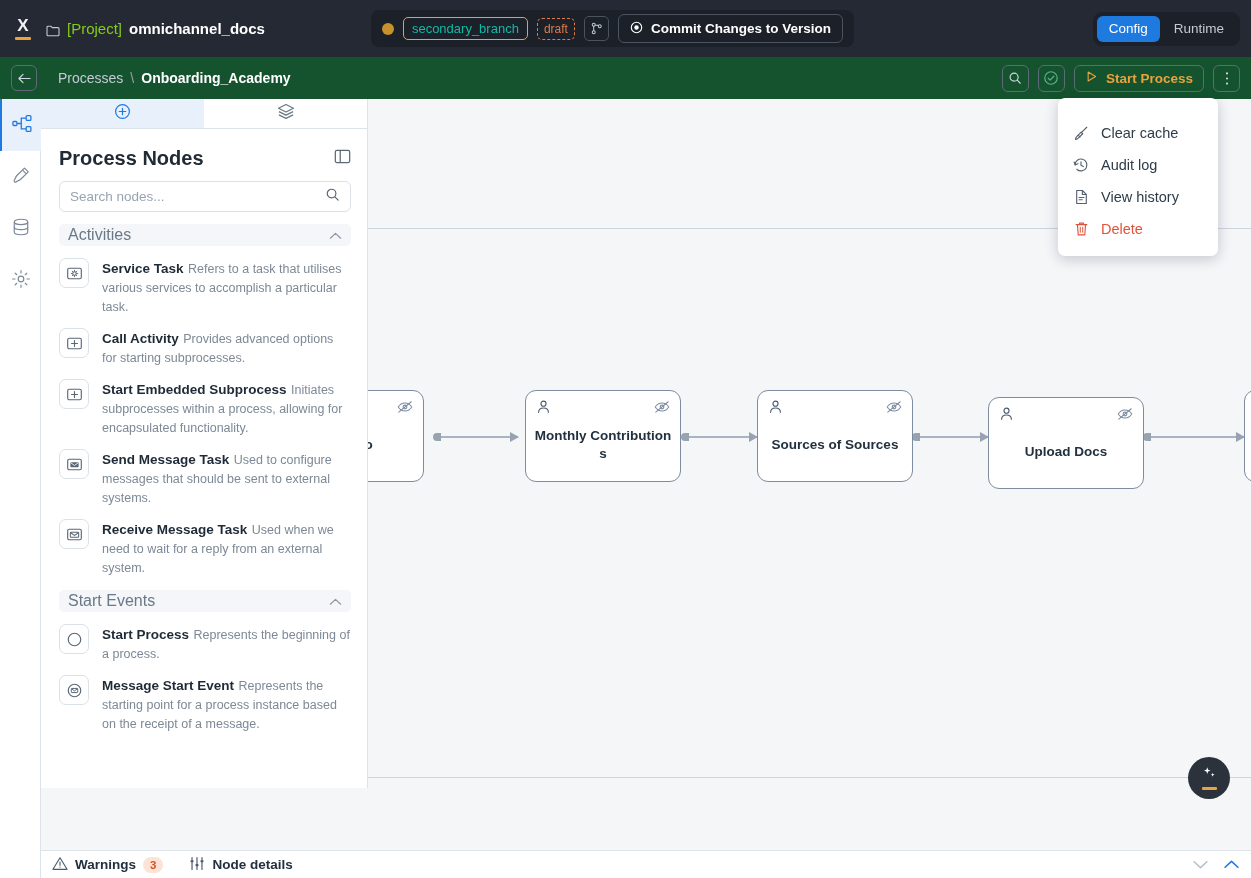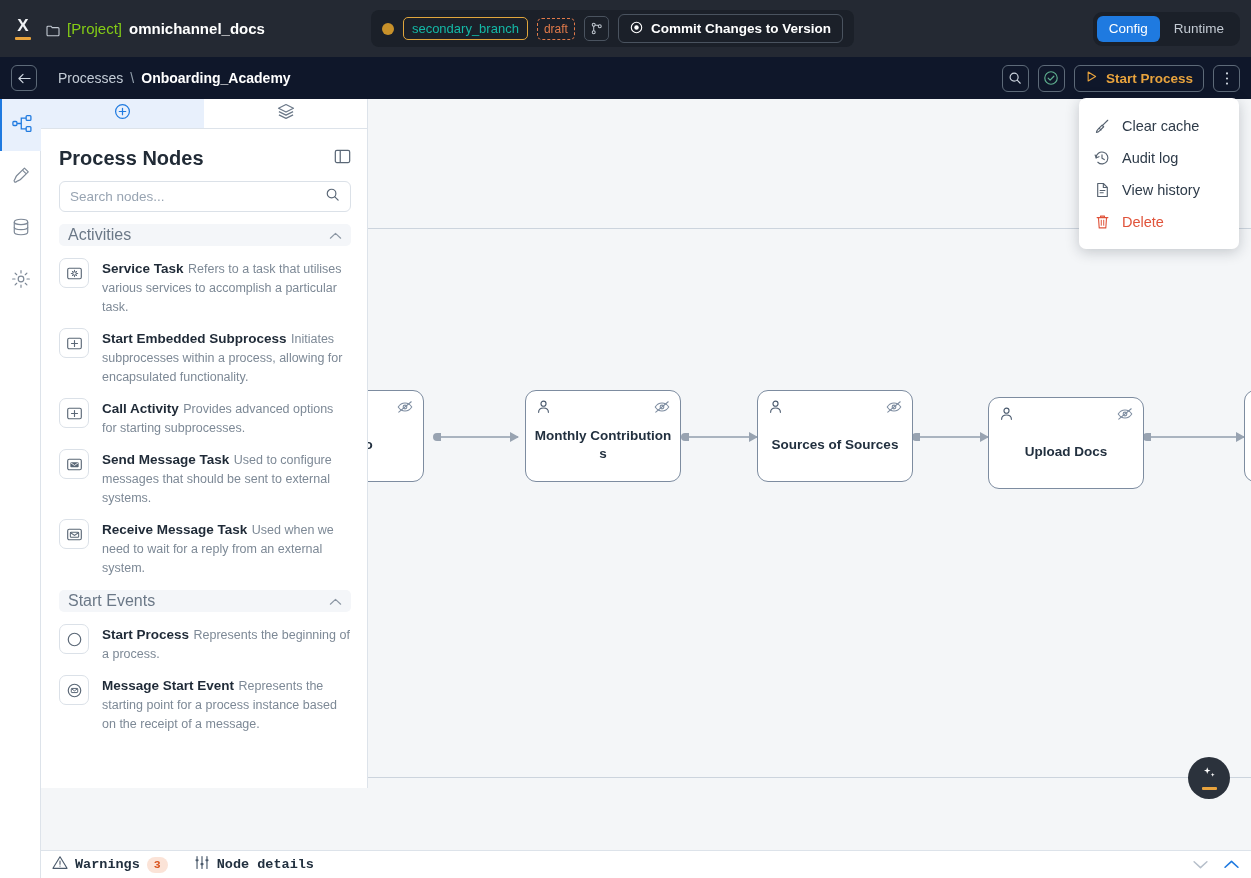--- a/index.html
+++ b/index.html
@@ -62,21 +62,21 @@
   }
   .toggle-btn {
     font-size: 13.5px; padding: 5px 12px; border-radius: 6px;
     color: #c3cad3; cursor: pointer; line-height: 16px;
   }
   .toggle-btn.active { background: #1f7ae0; color: #fff; }
 
   
   .subbar {
     position: absolute; left: 0; top: 57px; width: 1251px; height: 42px;
-    background: #0f172a; display: flex; align-items: center; padding: 0 11px;
+    background: #14532d; display: flex; align-items: center; padding: 0 11px;
   }
   .back-btn {
     width: 26px; height: 26px; border: 1px solid #5d6a78; border-radius: 6px;
     display: flex; align-items: center; justify-content: center; cursor: pointer;
   }
   .crumbs { margin-left: 21px; font-size: 14px; color: #c3ccd6; display: flex; gap: 7px; }
   .crumbs .sep { color: #93a0ad; }
   .crumbs .cur { color: #ffffff; font-weight: bold; }
   .subbar-right {
     margin-left: auto; display: flex; align-items: center; gap: 9px;
@@ -145,21 +145,21 @@
   .node-txt { padding-top: 1px; }
   .node-name { font-size: 13.5px; font-weight: bold; color: #1f2a37; line-height: 17px; }
   .node-desc { font-size: 12.5px; color: #7d8996; line-height: 17px; margin-top: 1px; }
 
   
   .statusbar {
     position: absolute; left: 41px; bottom: 0; width: 1210px; height: 28px;
     background: #ffffff; border-top: 1px solid #dde3ea;
     display: flex; align-items: center; padding: 0 11px; gap: 26px;
   }
-  .status-item { display: flex; align-items: center; gap: 7px; font-size: 13.5px; font-weight: bold; color: #22303f; cursor: pointer; font-family: Liberation Mono, monospace; }
+  .status-item { display: flex; align-items: center; gap: 7px; font-size: 13.5px; font-weight: bold; color: #22303f; cursor: pointer; }
   .badge-warn {
     background: #fbe3d7; color: #d9541f; font-size: 11.5px; font-weight: bold;
     border-radius: 9px; padding: 1px 7px; line-height: 14px;
   }
   .status-right { margin-left: auto; display: flex; align-items: center; gap: 14px; }
 
   
   .canvas {
     position: absolute; left: 368px; top: 99px; width: 883px; height: 751px;
     background: #f4f6f8; overflow: hidden;
@@ -192,23 +192,22 @@
     position: absolute; right: 21px; bottom: 51px; width: 42px; height: 42px;
     background: #2b323c; border-radius: 50%; display: flex; align-items: center;
     justify-content: center; cursor: pointer; flex-direction: column; gap: 2px;
   }
   .fab .ul { width: 15px; height: 3px; background: #e8a33d; border-radius: 1px; }
 
   
   .dropdown {
     position: absolute; left: 1058px; top: 98px; width: 160px;
     background: #ffffff; border-radius: 7px;
-    box-shadow: 0 3px 14px rgba(22,32,45,0.22); padding: 12px 0 11px 0;
+    box-shadow: 0 3px 14px rgba(22,32,45,0.22); padding: 19px 0 11px 0;
     z-index: 40;
-    margin-left: 21px;
   }
   .ditem {
     display: flex; align-items: center; gap: 12px; padding: 8px 15px; cursor: pointer;
     font-size: 14.5px; color: #2e3b49;
   }
   .ditem.danger { color: #e0533a; }
   .ditem .dico { width: 16px; display: flex; align-items: center; justify-content: center; }
 </style>
 </head>
 <body>
@@ -497,35 +496,35 @@
       </div>
 
       <div class="node-item">
         <span class="node-ico">
           <svg width="17" height="17" viewBox="0 0 18 18" fill="none">
             <rect x="1.8" y="3.4" width="14.4" height="11.2" rx="1.6" stroke="#5a6776" stroke-width="1.2"></rect>
             <path d="M9 5.8v6.4M5.8 9h6.4" stroke="#5a6776" stroke-width="1.2" stroke-linecap="round"></path>
           </svg>
         </span>
         <span class="node-txt">
+          <span class="node-name">Call Activity</span>
+          <span class="node-desc">Provides advanced options for starting subprocesses.</span>
+        </span>
+      </div>
+
+      <div class="node-item">
+        <span class="node-ico">
+          <svg width="17" height="17" viewBox="0 0 18 18" fill="none">
+            <rect x="1.8" y="3.4" width="14.4" height="11.2" rx="1.6" stroke="#5a6776" stroke-width="1.2"></rect>
+            <path d="M9 5.8v6.4M5.8 9h6.4" stroke="#5a6776" stroke-width="1.2" stroke-linecap="round"></path>
+          </svg>
+        </span>
+        <span class="node-txt">
           <span class="node-name">Start Embedded Subprocess</span>
           <span class="node-desc">Initiates subprocesses within a process, allowing for encapsulated functionality.</span>
-        </span>
-      </div>
-
-      <div class="node-item">
-        <span class="node-ico">
-          <svg width="17" height="17" viewBox="0 0 18 18" fill="none">
-            <rect x="1.8" y="3.4" width="14.4" height="11.2" rx="1.6" stroke="#5a6776" stroke-width="1.2"></rect>
-            <path d="M9 5.8v6.4M5.8 9h6.4" stroke="#5a6776" stroke-width="1.2" stroke-linecap="round"></path>
-          </svg>
-        </span>
-        <span class="node-txt">
-          <span class="node-name">Call Activity</span>
-          <span class="node-desc">Provides advanced options for starting subprocesses.</span>
         </span>
       </div>
 
       <div class="node-item">
         <span class="node-ico">
           <svg width="17" height="17" viewBox="0 0 18 18" fill="none">
             <rect x="1.8" y="3.4" width="14.4" height="11.2" rx="1.6" stroke="#5a6776" stroke-width="1.2"></rect>
             <rect x="4.6" y="6.6" width="8.8" height="5.4" rx="0.8" fill="#5a6776"></rect>
             <path d="M4.9 7.1 9 10l4.1-2.9" stroke="#ffffff" stroke-width="0.9"></path>
           </svg>

